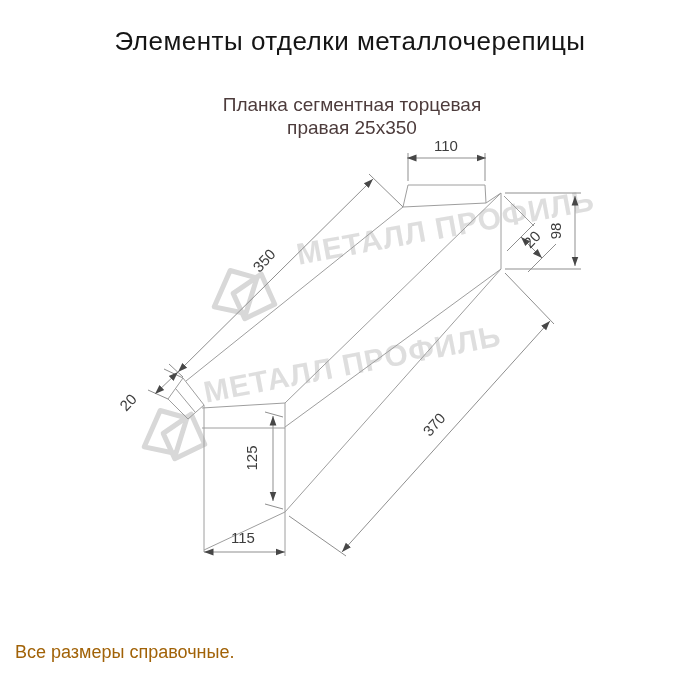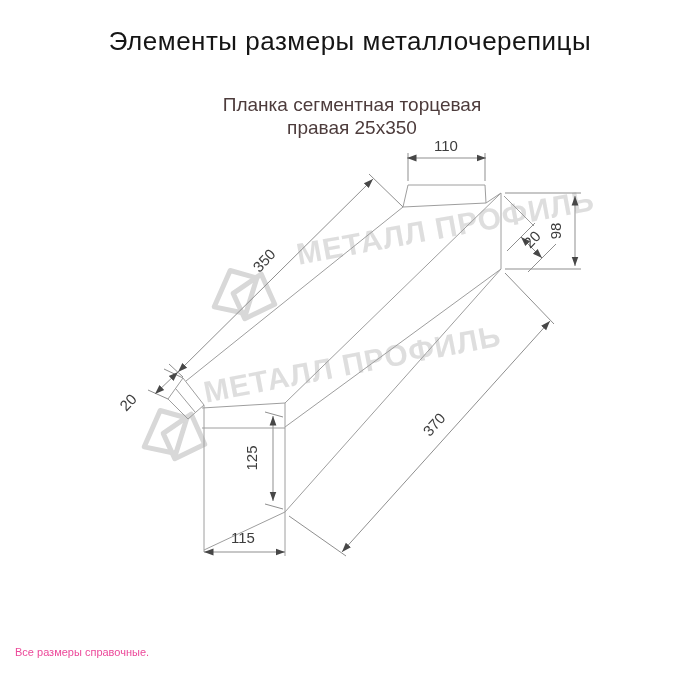--- a/index.html
+++ b/index.html
@@ -14,28 +14,28 @@
   .wm1{left:297px;top:238px;transform:rotate(-10.5deg);}
   .wm2{left:204px;top:376px;transform:rotate(-11deg);}
   .logo{position:absolute;overflow:visible;transform-origin:left top;}
   .logo1{left:204px;top:266px;transform:rotate(-10deg);}
   .logo2{left:134px;top:406px;transform:rotate(-10deg);}
   .logo path{stroke:#d8d8d8;stroke-width:5;fill:rgba(255,255,255,0);stroke-linejoin:round;}
   svg.drawing{position:absolute;left:0;top:0;}
   .outline line,.outline path{stroke:#9e9e9e;stroke-width:1;fill:none;}
   .dims line{stroke:#8f8f8f;stroke-width:1;fill:none;}
   .dimtext text{fill:#3d3d3d;font-size:15px;font-family:"Liberation Sans",sans-serif;}
-  .footer{position:absolute;left:15px;top:643px;font-size:11px;line-height:19px;color:#ec4899;}
+  .footer{position:absolute;left:15px;top:643px;font-size:18px;line-height:19px;color:#a16207;}
 </style>
 </head>
 <body>
 
 <div class="stage">
 
-  <div class="title">Элементы размеры металлочерепицы</div>
+  <div class="title">Элементы отделки металлочерепицы</div>
 
   <div class="subtitle">
     <div>Планка сегментная торцевая</div>
     <div>правая 25x350</div>
   </div>
 
   <svg class="logo logo1" width="90" height="66">
     <path d="M3,42 L25,9 L50,21 L33,54 Z"></path>
     <path d="M24,32 L55,18 L63,50 L31,59 Z"></path>
   </svg>

